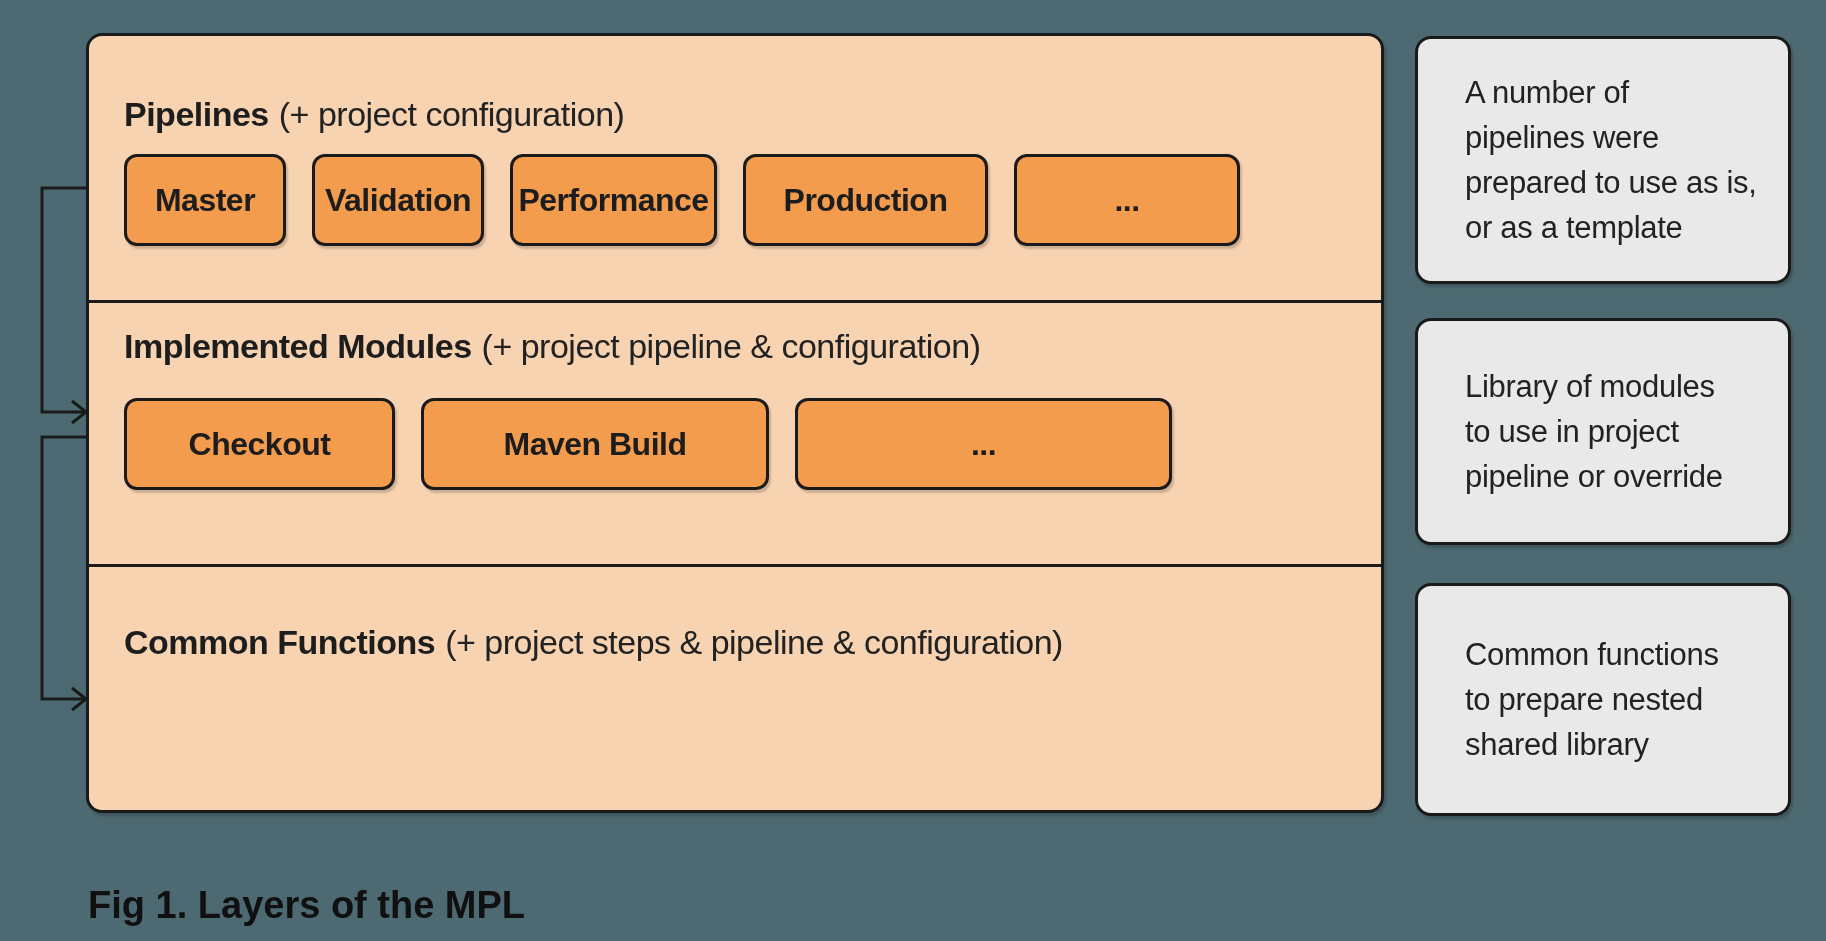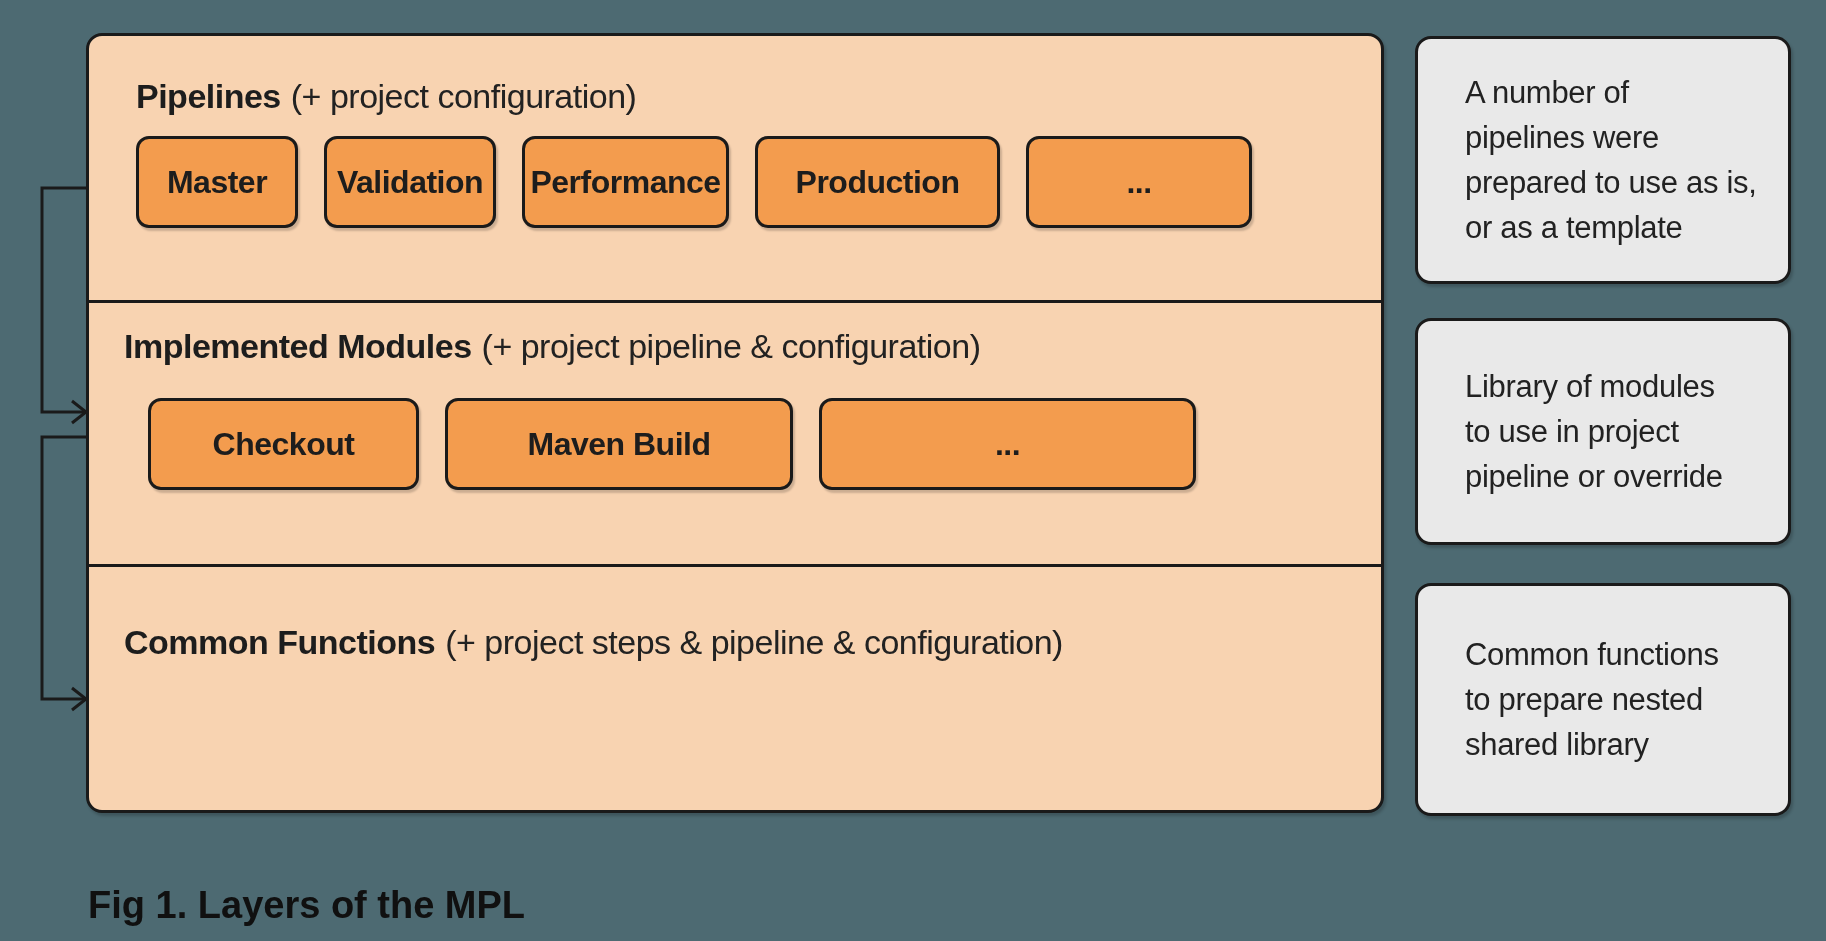--- a/index.html
+++ b/index.html
@@ -25,41 +25,41 @@
     background: #F8D3B1;
     border: 3px solid #1A1A1A;
     border-radius: 16px;
     box-sizing: border-box;
     box-shadow: 2px 3px 3px rgba(0,0,0,0.20);
   }
   .layer {
     box-sizing: border-box;
     padding-left: 35px;
   }
-  .layer-1 { height: 264px; padding-top: 40px; margin-left: 12px; }
+  .layer-1 { height: 264px; padding-top: 58px; }
   .layer-2 { height: 264px; padding-top: 23px; border-top: 3px solid #1A1A1A; }
   .layer-3 { height: 246px; padding-top: 55px; border-top: 3px solid #1A1A1A; }
 
   .layer-title {
     font-size: 34px;
     letter-spacing: -0.5px;
     color: #1D1D1D;
     line-height: 40px;
     white-space: nowrap;
   }
   .layer-title .t-bold { font-weight: bold; }
   .layer-title .t-rest { margin-left: 10px; font-weight: normal; color: #222222; }
 
   .button-row {
     display: flex;
     gap: 26px;
     align-items: stretch;
   }
   .row-1 { margin-top: 20px; }
-  .row-2 { margin-top: 32px; margin-left: 24px; }
+  .row-2 { margin-top: 32px; }
 
   .chip {
     box-sizing: border-box;
     height: 92px;
     background: #F39C4E;
     border: 3px solid #1A1A1A;
     border-radius: 13px;
     display: flex;
     align-items: center;
     justify-content: center;

